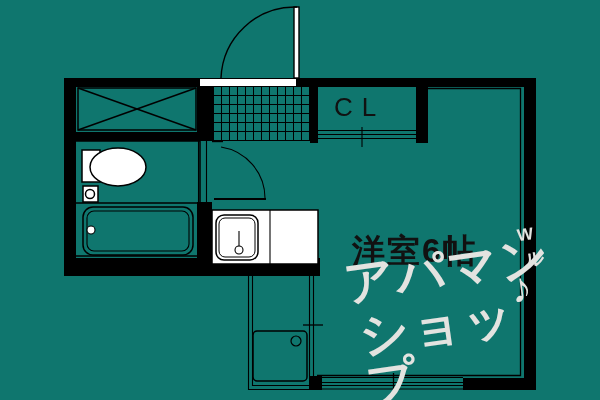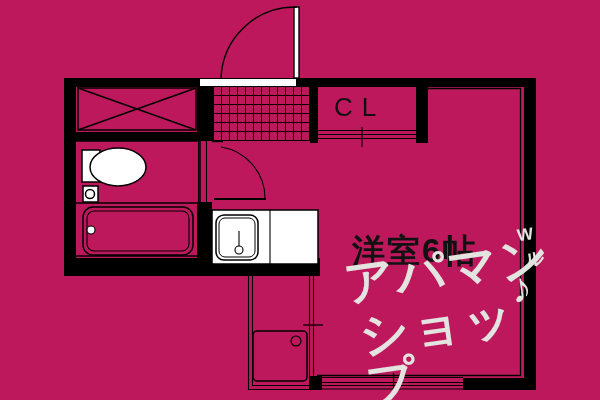--- a/index.html
+++ b/index.html
@@ -1,17 +1,17 @@
 <!DOCTYPE html>
 <html><head>
 <meta charset="utf-8">
 <style>
   html,body{margin:0;padding:0;background:#fff;}
   #stage{
-    position:relative;width:600px;height:400px;background:#be185d;overflow:hidden;
+    position:relative;width:600px;height:400px;background:#0f766e;overflow:hidden;
     font-family:"Liberation Sans","DejaVu Sans",sans-serif;
   }
   #stage svg{position:absolute;left:0;top:0;}
   .txt{position:absolute;color:#111;white-space:nowrap;}
   #cl-label{left:334px;top:92px;font-size:26px;letter-spacing:9px;font-weight:500;}
   #room-label{left:352px;top:229px;font-size:33px;letter-spacing:2px;font-weight:700;}
   #genkan-tile{
     position:absolute;left:213px;top:86px;width:96px;height:54px;
     background:
       repeating-linear-gradient(90deg,#000 0 1px,transparent 1px 8px),

